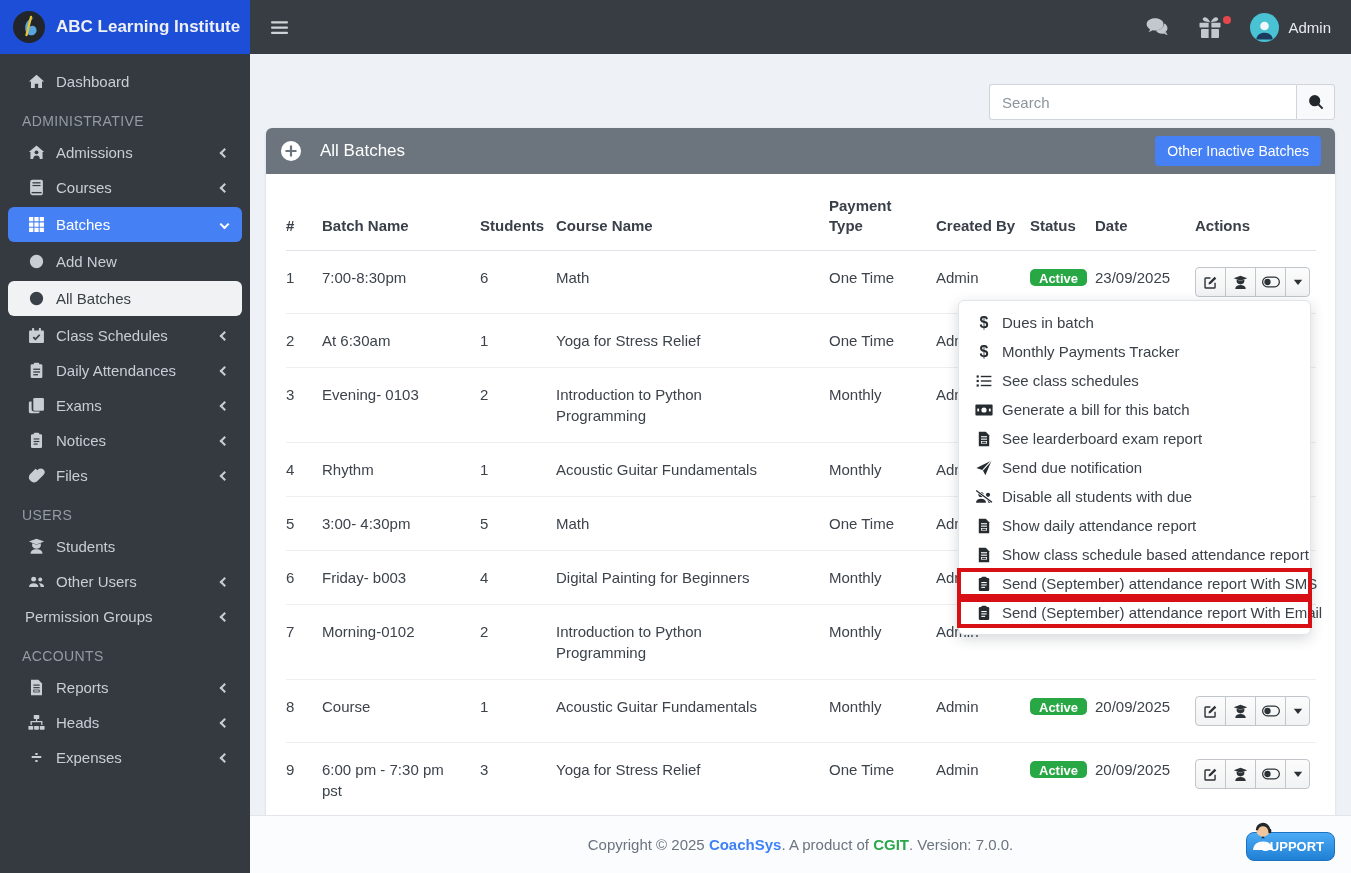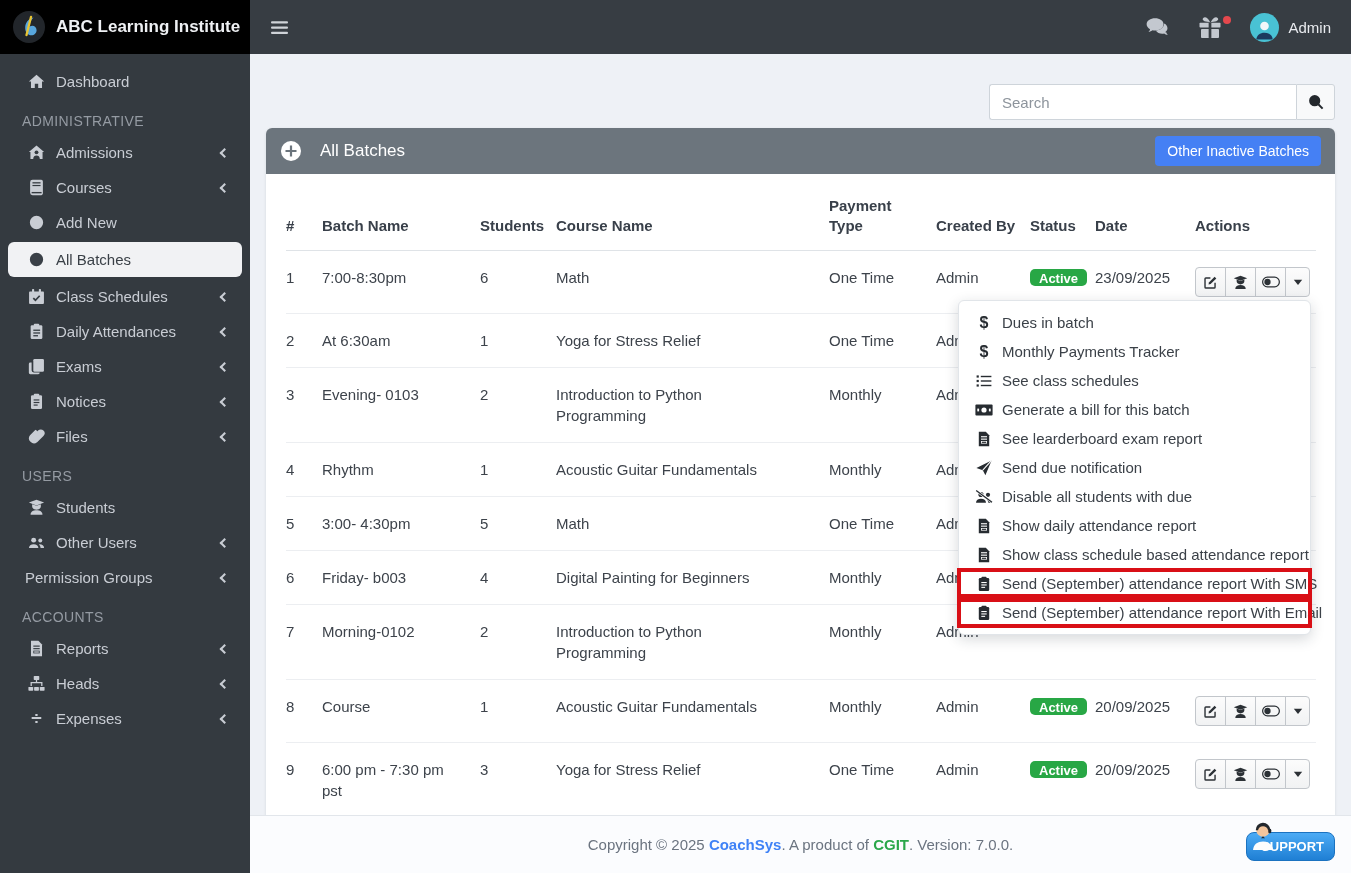--- a/index.html
+++ b/index.html
@@ -2,21 +2,21 @@
 <html><head>
 <meta charset="utf-8">
 <style>
   * { box-sizing: border-box; }
   html,body { margin:0; padding:0; background:#eef1f6; }
   body { font-family:"Liberation Sans","DejaVu Sans",sans-serif; }
   .app { position:relative; width:1351px; height:873px; overflow:hidden; background:#eef1f6; }
 
   
   .navbar { position:absolute; top:0; left:0; right:0; height:54px; background:#373d43; display:flex; align-items:center; --icon-bg:#373d43; z-index:30; }
-  .brand { width:250px; height:54px; background:#000000; display:flex; align-items:center; padding:0 12px; flex:0 0 250px;text-align:center; }
+  .brand { width:250px; height:54px; background:#1d4ed8; display:flex; align-items:center; padding:0 12px; flex:0 0 250px;text-align:center; }
   .brand-logo { width:34px; height:34px; flex:0 0 34px; }
   .brand-text { color:#eef0f3; font-size:17px; font-weight:700; margin-left:10px; white-space:nowrap; }
   .hamburger { width:42px; height:40px; margin-left:8px; display:flex; align-items:center; justify-content:center; color:#cfd3d8; background:none; border:none; cursor:pointer; }
   .hamburger .icon-slot{ width:17px; height:15px; }
   .nav-right { margin-left:auto; display:flex; align-items:center; gap:28px; padding-right:20px; }
   .nav-icon-btn { background:none; border:none; color:#c3c8cf; width:24px; height:24px; padding:0; position:relative; cursor:pointer; }
   .nav-icon-btn .icon-slot { width:21px; height:19px; }
   .notif-dot { position:absolute; top:1px; right:-9px; width:8px; height:8px; border-radius:50%; background:#e4484d; }
   .user-chip { display:flex; align-items:center; gap:9px; }
   .avatar { width:29px; height:29px; border-radius:50%; background:#49c2d4; overflow:hidden; display:inline-flex; align-items:flex-end; justify-content:center; }
@@ -173,20 +173,29 @@
           <svg viewBox="0 0 16 16">
             <path d="M4.3.8h8.2c.8 0 1.5.7 1.5 1.5v11.4c0 .8-.7 1.5-1.5 1.5H4.3A2.3 2.3 0 0 1 2 12.9V3.1A2.3 2.3 0 0 1 4.3.8z"></path>
             <rect x="4.2" y="3" width="7.6" height="1.2" fill="var(--icon-bg,#343a40)"></rect>
             <rect x="4.2" y="5.6" width="7.6" height="1.1" fill="var(--icon-bg,#343a40)"></rect>
             <rect x="3.4" y="12.2" width="9.4" height="1.3" fill="var(--icon-bg,#343a40)"></rect>
           </svg>
         </span>
       <span class="sb-label">Courses</span>
       <span class="chev chev-left"></span>
     </div>
+    <div class="sb-item active-pill">
+      <span class="sb-icon icon-slot">
+          <svg viewBox="0 0 16 16">
+            <path d="M1 1h4v4H1zM6 1h4v4H6zM11 1h4v4h-4zM1 6h4v4H1zM6 6h4v4H6zM11 6h4v4h-4zM1 11h4v4H1zM6 11h4v4H6zM11 11h4v4h-4z"></path>
+          </svg>
+        </span>
+      <span class="sb-label">Batches</span>
+      <span class="chev chev-down"></span>
+    </div>
     <div class="sb-item">
       <span class="sb-icon icon-slot">
           <svg viewBox="0 0 16 16" fill="none">
             <circle cx="8" cy="8" r="5.4" stroke="currentColor" stroke-width="1.7"></circle>
           </svg>
         </span>
       <span class="sb-label">Add New</span>
     </div>
     <div class="sb-item active-sub">
       <span class="sb-icon icon-slot">

